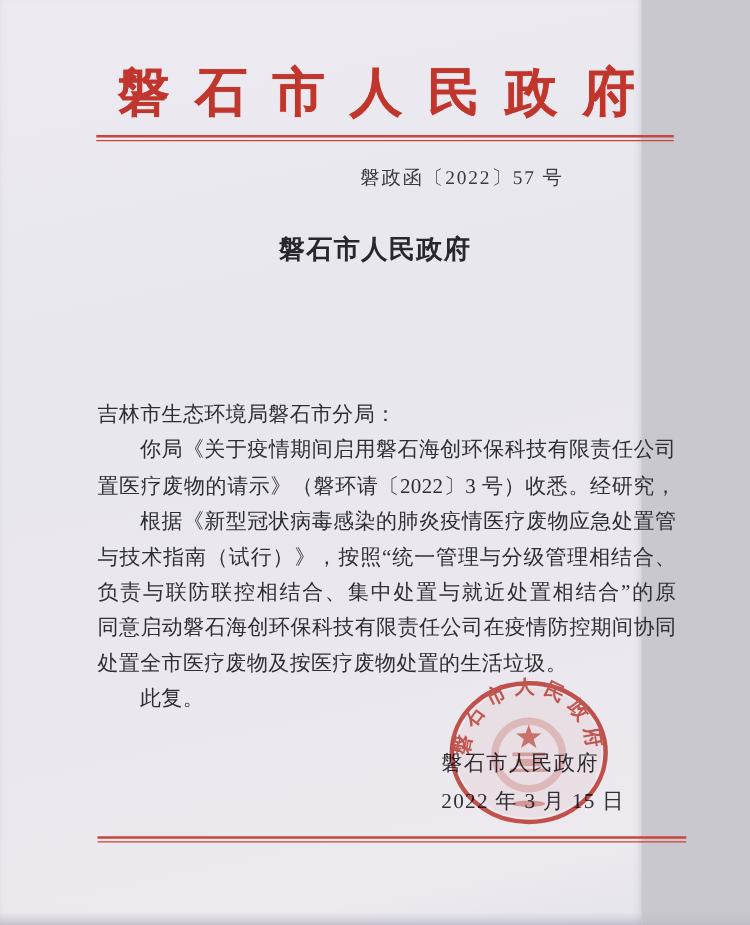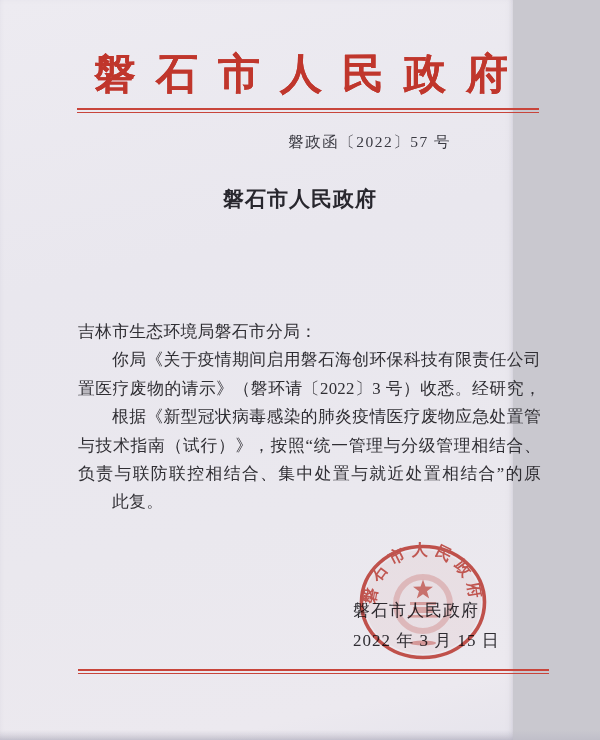--- a/index.html
+++ b/index.html
@@ -77,20 +77,22 @@
     <div>磐石市人民政府</div>
   </div>
 
   <div class="doc-body">
     <div class="line">吉林市生态环境局磐石市分局：</div>
     <div class="fill indent">你局《关于疫情期间启用磐石海创环保科技有限责任公司处</div>
     <div class="fill">置医疗废物的请示》（磐环请〔2022〕3 号）收悉。经研究，现</div>
     <div class="fill indent">根据《新型冠状病毒感染的肺炎疫情医疗废物应急处置管理</div>
     <div class="fill">与技术指南（试行）》，按照“统一管理与分级管理相结合、分工</div>
     <div class="fill">负责与联防联控相结合、集中处置与就近处置相结合”的原则。</div>
+    <div class="fill">同意启动磐石海创环保科技有限责任公司在疫情防控期间协同</div>
+    <div class="line">处置全市医疗废物及按医疗废物处置的生活垃圾。</div>
     <div class="line indent">此复。</div>
   </div>
 
   <div class="signature">
     <div>磐石市人民政府</div>
     <div>2022 年 3 月 15 日</div>
   </div>
 
   <svg class="seal" viewBox="0 0 132 120" xmlns="http://www.w3.org/2000/svg">
 

